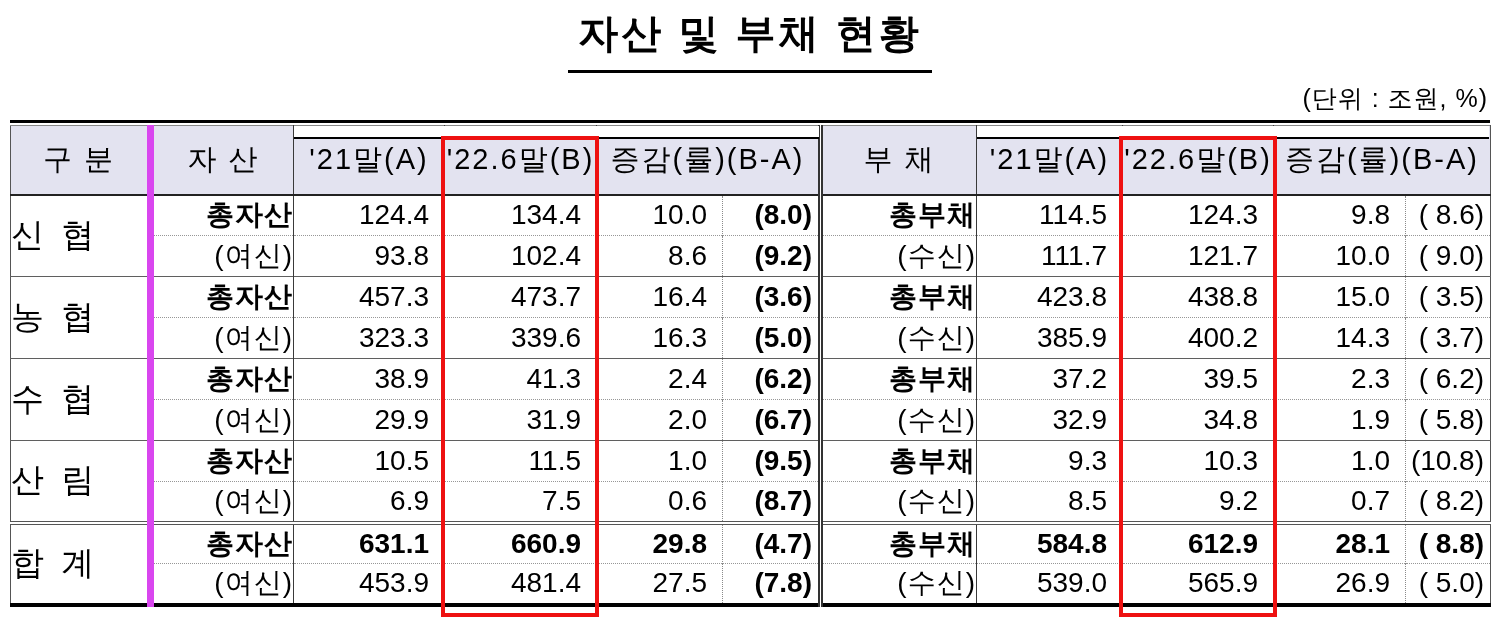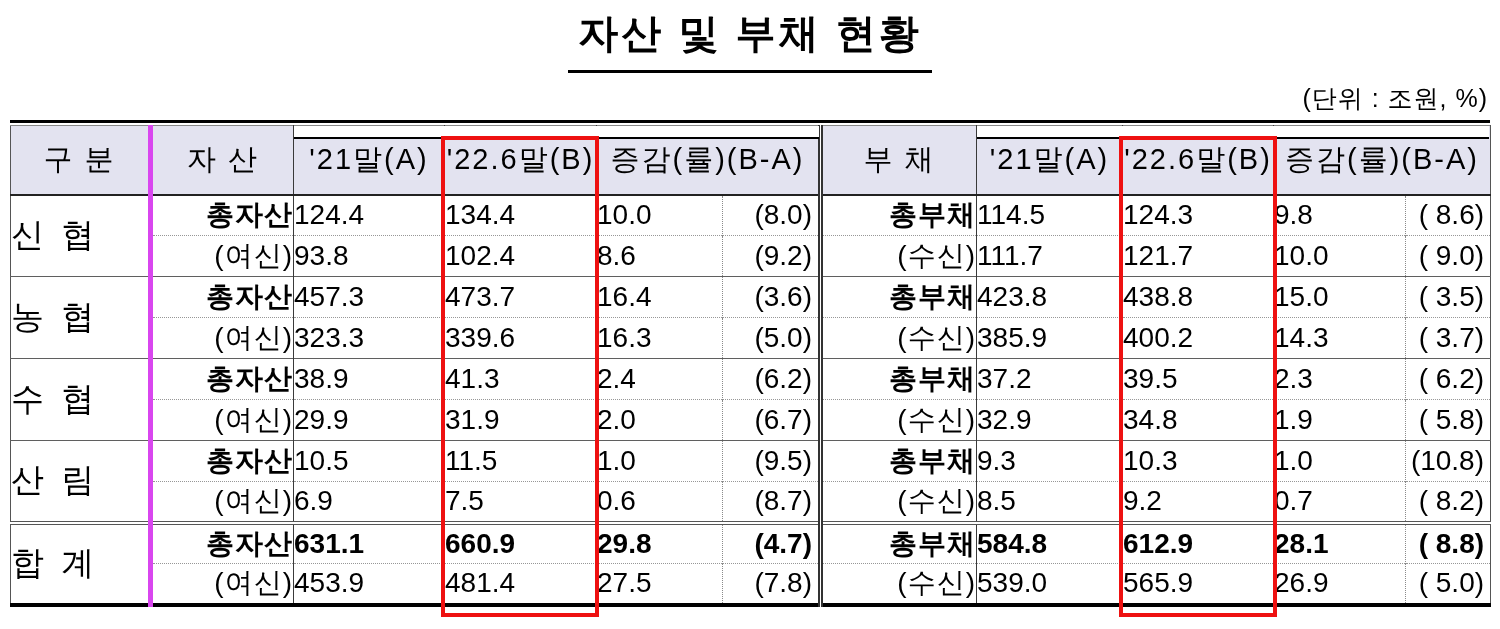--- a/index.html
+++ b/index.html
@@ -18,41 +18,41 @@
   table { border-collapse:collapse; table-layout:fixed; width:1480px; margin-top:2px;
           border-top:1px solid #888; border-bottom:4px solid #000;
           border-left:1px solid #555; border-right:1px solid #555; }
   th, td { overflow:hidden; }
   thead th { background:var(--header-bg,#e3e3f0); height:69px; font-size:29px; font-weight:400;
              letter-spacing:2px; text-align:center; vertical-align:middle;
              border-bottom:2px solid #222; }
   tbody td { height:41px; font-size:28px; vertical-align:middle; background:#fff; }
 
   
-  .c-label  { border-left:5px solid #d946ef; }
+  .c-label  { border-left:7px solid #d946ef; }
   .c-a      { border-left:1px solid #3a3a3a; }
   .c-b      { border-left:1px solid #3a3a3a; }
   .c-diff   { border-left:1px solid #3a3a3a; }
-  .c-rate   { border-left:1px dotted #8a8a8a; }
+  .c-rate   { border-left:1px dotted #8a8a8a;font-weight:bold; }
   .c-dlabel { border-left:5px double #333; }
   .c-da     { border-left:1px solid #3a3a3a; }
   .c-db     { border-left:1px solid #3a3a3a; }
   .c-ddiff  { border-left:1px solid #3a3a3a; }
   .c-drate  { border-left:1px dotted #8a8a8a; }
 
   
   tr.group-start td { border-top:1px solid #5f5f5f; }
   tr.first-group td { border-top:none; }
   tr.sub td { border-top:1px dotted #979797; }
   tr.grand td { border-top:4px double #555; }
 
   .gubun { text-align:left; font-size:33px; letter-spacing:4px; }
   .lab   { text-align:right; letter-spacing:1px; }
   .lab-main { font-weight:700; }
-  .num   { padding-right:0; font-variant-numeric:tabular-nums; }
+  .num   { text-align:right; padding-right:15px; font-variant-numeric:tabular-nums; }
   .rate  { text-align:right; padding-right:6px; white-space:pre; }
   td.bold { font-weight:700; }
 
   
   .inset-strip { position:absolute; top:126px; height:13px; background:#fff;
                  border-bottom:2px solid #000; z-index:5; }
   #strip-asset { left:294px; width:525px; }
   #strip-debt  { left:977px; width:512px; }
 
   

